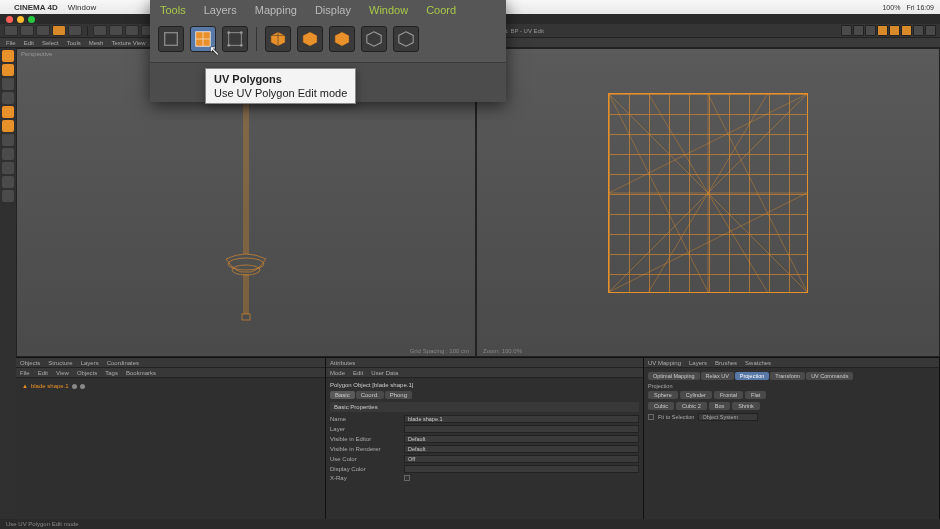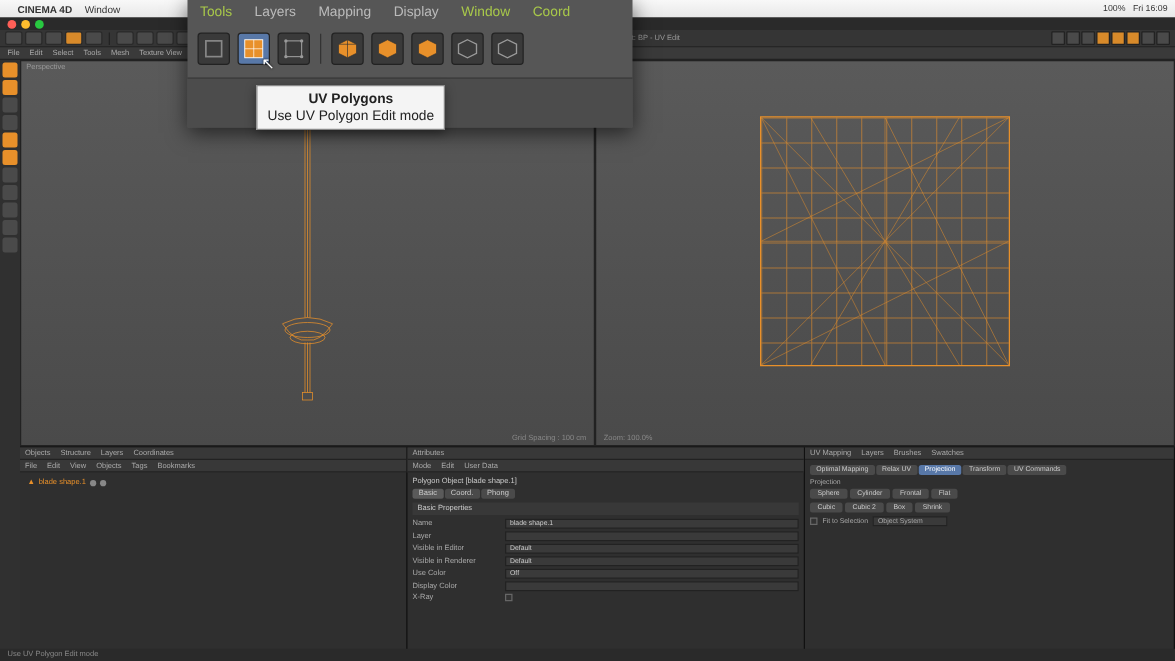--- a/index.html
+++ b/index.html
@@ -94,21 +94,21 @@
 .menu-overlay .menu-bar .mi.hl { color:#a8c84a; }
 .menu-overlay .icon-row { display:flex; gap:6px; padding: 6px 8px 10px; align-items:center; }
 .menu-overlay .big-icon { width:26px; height:26px; background:#3a3a3a; border:1px solid #222; border-radius:3px; display:flex; align-items:center; justify-content:center; }
 .menu-overlay .big-icon.sel { background:#5878a8; }
 .menu-overlay .big-icon svg { width:18px; height:18px; }
 .menu-overlay .isep { width:1px; height:24px; background:#333; margin:0 2px; }
 .menu-overlay .spacer-row { height: 40px; background: #4c4c4c; border-top:1px solid #3a3a3a; }
 .cursor { position:absolute; top: 43px; left: 209px; z-index:60; font-size: 13px; color:#fff; pointer-events:none; text-shadow: 0 0 2px #000; }
 
 .tooltip { position:absolute; top: 68px; left: 205px; z-index:55; background:#f4f4f4; border:1px solid #888; padding:4px 8px; font-size:11px; color:#222; box-shadow: 0 2px 8px rgba(0,0,0,.4); }
-.tooltip .tt-title { font-weight:bold; margin-bottom:2px;text-align:center; }
+.tooltip .tt-title { font-weight:bold; margin-bottom:2px; }
 
 
 .statusbar { position:absolute; bottom:0; left:0; right:0; height:10px; background:#2a2a2a; font-size:6px; color:#888; display:flex; align-items:center; padding:0 6px; }
 
 
 .icon-grid { display:flex; gap:1px; }
 .icon-grid .cell { width:11px;height:11px;background:#4a4a4a;border:1px solid #222;border-radius:1px; }
 .icon-grid .cell.o { background:#d88a2a; }
 
 </style>

